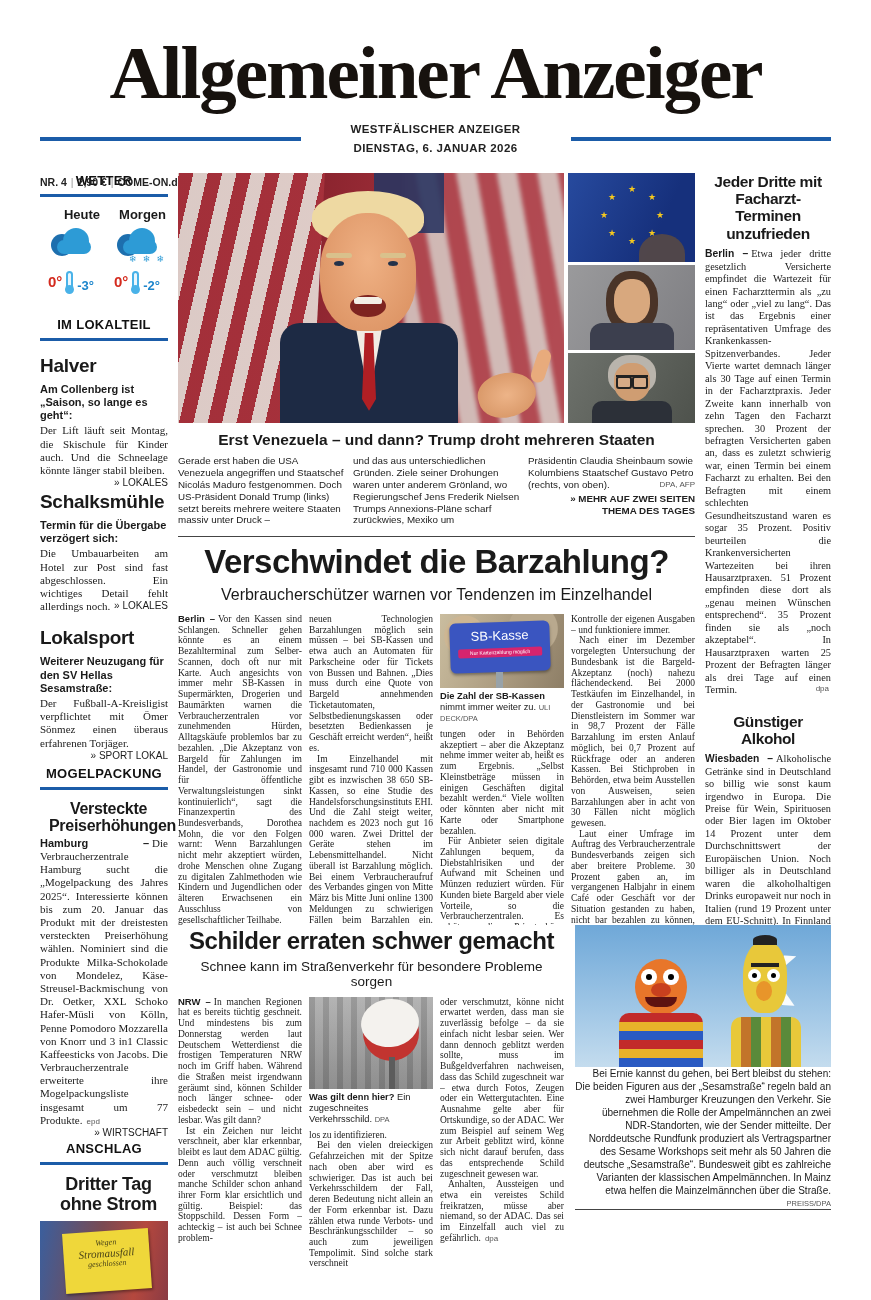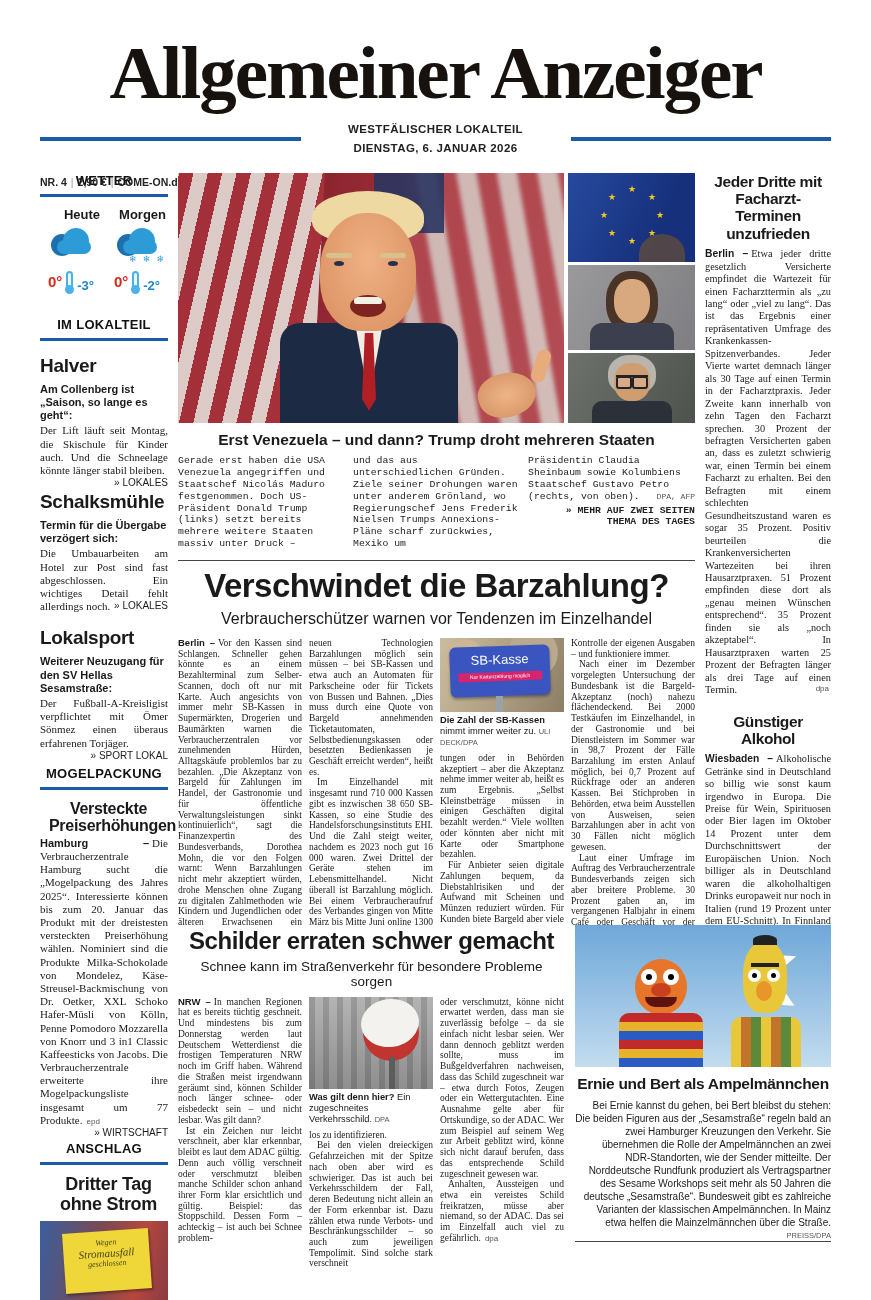--- a/index.html
+++ b/index.html
@@ -91,21 +91,21 @@
   .m-hair { position:absolute; left:40px; top:2px; width:48px; height:40px; background:#b9b4ac; border-radius:45%; }
   .m-face { position:absolute; left:46px; top:10px; width:36px; height:38px; background:#cf9d72; border-radius:45%; }
   .m-glasses { position:absolute; left:48px; top:22px; width:32px; height:10px; border-top:2px solid #222; }
   .m-glasses::before, .m-glasses::after { content:""; position:absolute; top:-1px; width:12px; height:9px; border:2px solid #222; border-radius:3px; background:rgba(255,255,255,.15); }
   .m-glasses::before { left:0; } .m-glasses::after { right:0; }
   .m-body { position:absolute; left:24px; top:48px; width:80px; height:22px; background:#2c3038; border-radius:10px 10px 0 0; }
 
   
   .lead-caption { margin-top:8px; }
   .lead-cap-title { font-family:"Liberation Sans", sans-serif; font-weight:bold; font-size:15.5px; text-align:center; margin-bottom:6px; }
-  .lead-cap-cols { display:flex; font-family:Liberation Mono, monospace; font-size:9.8px; line-height:1.22; color:#222; }
+  .lead-cap-cols { display:flex; font-family:Liberation Sans, sans-serif; font-size:9.8px; line-height:1.22; color:#222; }
   .lead-cap-cols .cc { width:167px; margin-right:8px; }
   .lead-cap-cols .cc:last-child { margin-right:0; width:167px; }
   .cap-credit { font-size:8px; color:#555; float:right; margin-top:1px; }
   .cap-links { text-align:right; font-weight:bold; font-size:9.8px; margin-top:2px; }
   .center-rule { border:none; border-top:1px solid #444; margin:10px 0 8px 0; }
 
   
   .main-headline { font-family:"Liberation Sans", sans-serif; font-weight:bold; font-size:33px; letter-spacing:-.5px; text-align:center; line-height:1.05; }
   .main-subhead { font-family:"Liberation Sans", sans-serif; font-size:16px; text-align:center; margin:6px 0 10px 0; }
   .body-cols { display:flex; }
@@ -169,21 +169,21 @@
 </head>
 <body>
 
 <div class="page">
 
   <header class="masthead">
     <h1 class="mast-title">Allgemeiner Anzeiger</h1>
     <div class="mast-row">
       <div class="mast-rule"></div>
       <div class="mast-center">
-        <div>WESTFÄLISCHER LOKALTEIL</div>
+        <div>WESTFÄLISCHER ANZEIGER</div>
         <div>DIENSTAG, 6. JANUAR 2026</div>
       </div>
       <div class="mast-rule"></div>
     </div>
     <div class="issue-line">
       <span>NR. 4</span><span class="sep">|</span><span>2,90 €</span><span class="sep">|</span><span>COME-ON.de</span>
     </div>
   </header>
 
   <div class="content">
@@ -414,20 +414,19 @@
             <div class="puppet e-body"></div>
             <div class="puppet b-head">
               <div class="b-hair"></div>
                 <div class="b-brow"></div>
               <div class="b-eye" style="left:5px;"></div>
                 <div class="b-eye" style="left:24px;"></div>
               <div class="b-nose"></div>
             </div>
             <div class="puppet b-body"></div>
           </div>
-          <h2 class="ernie-headline">Ernie und Bert als Ampelmännchen</h2>
           <p class="ernie-body"><span>Bei Ernie kannst du gehen, bei Bert bleibst du stehen: Die beiden Figuren aus der „Sesamstraße“ regeln bald an zwei Hamburger Kreuzungen den Verkehr. Sie übernehmen die Rolle der Ampelmännchen an zwei NDR-Standorten, wie der Sender mitteilte. Der Norddeutsche Rundfunk produziert als Vertragspartner des Sesame Workshops seit mehr als 50 Jahren die deutsche „Sesamstraße“. Bundesweit gibt es zahlreiche Varianten der klassischen Ampelmännchen. In Mainz etwa helfen die Mainzelmännchen über die Straße.</span> <span class="ernie-credit">PREISS/DPA</span></p>
           <hr class="ernie-rule">
         </div>
       </div>
     </div>
   </div>
 </div>
 
 </body></html>

